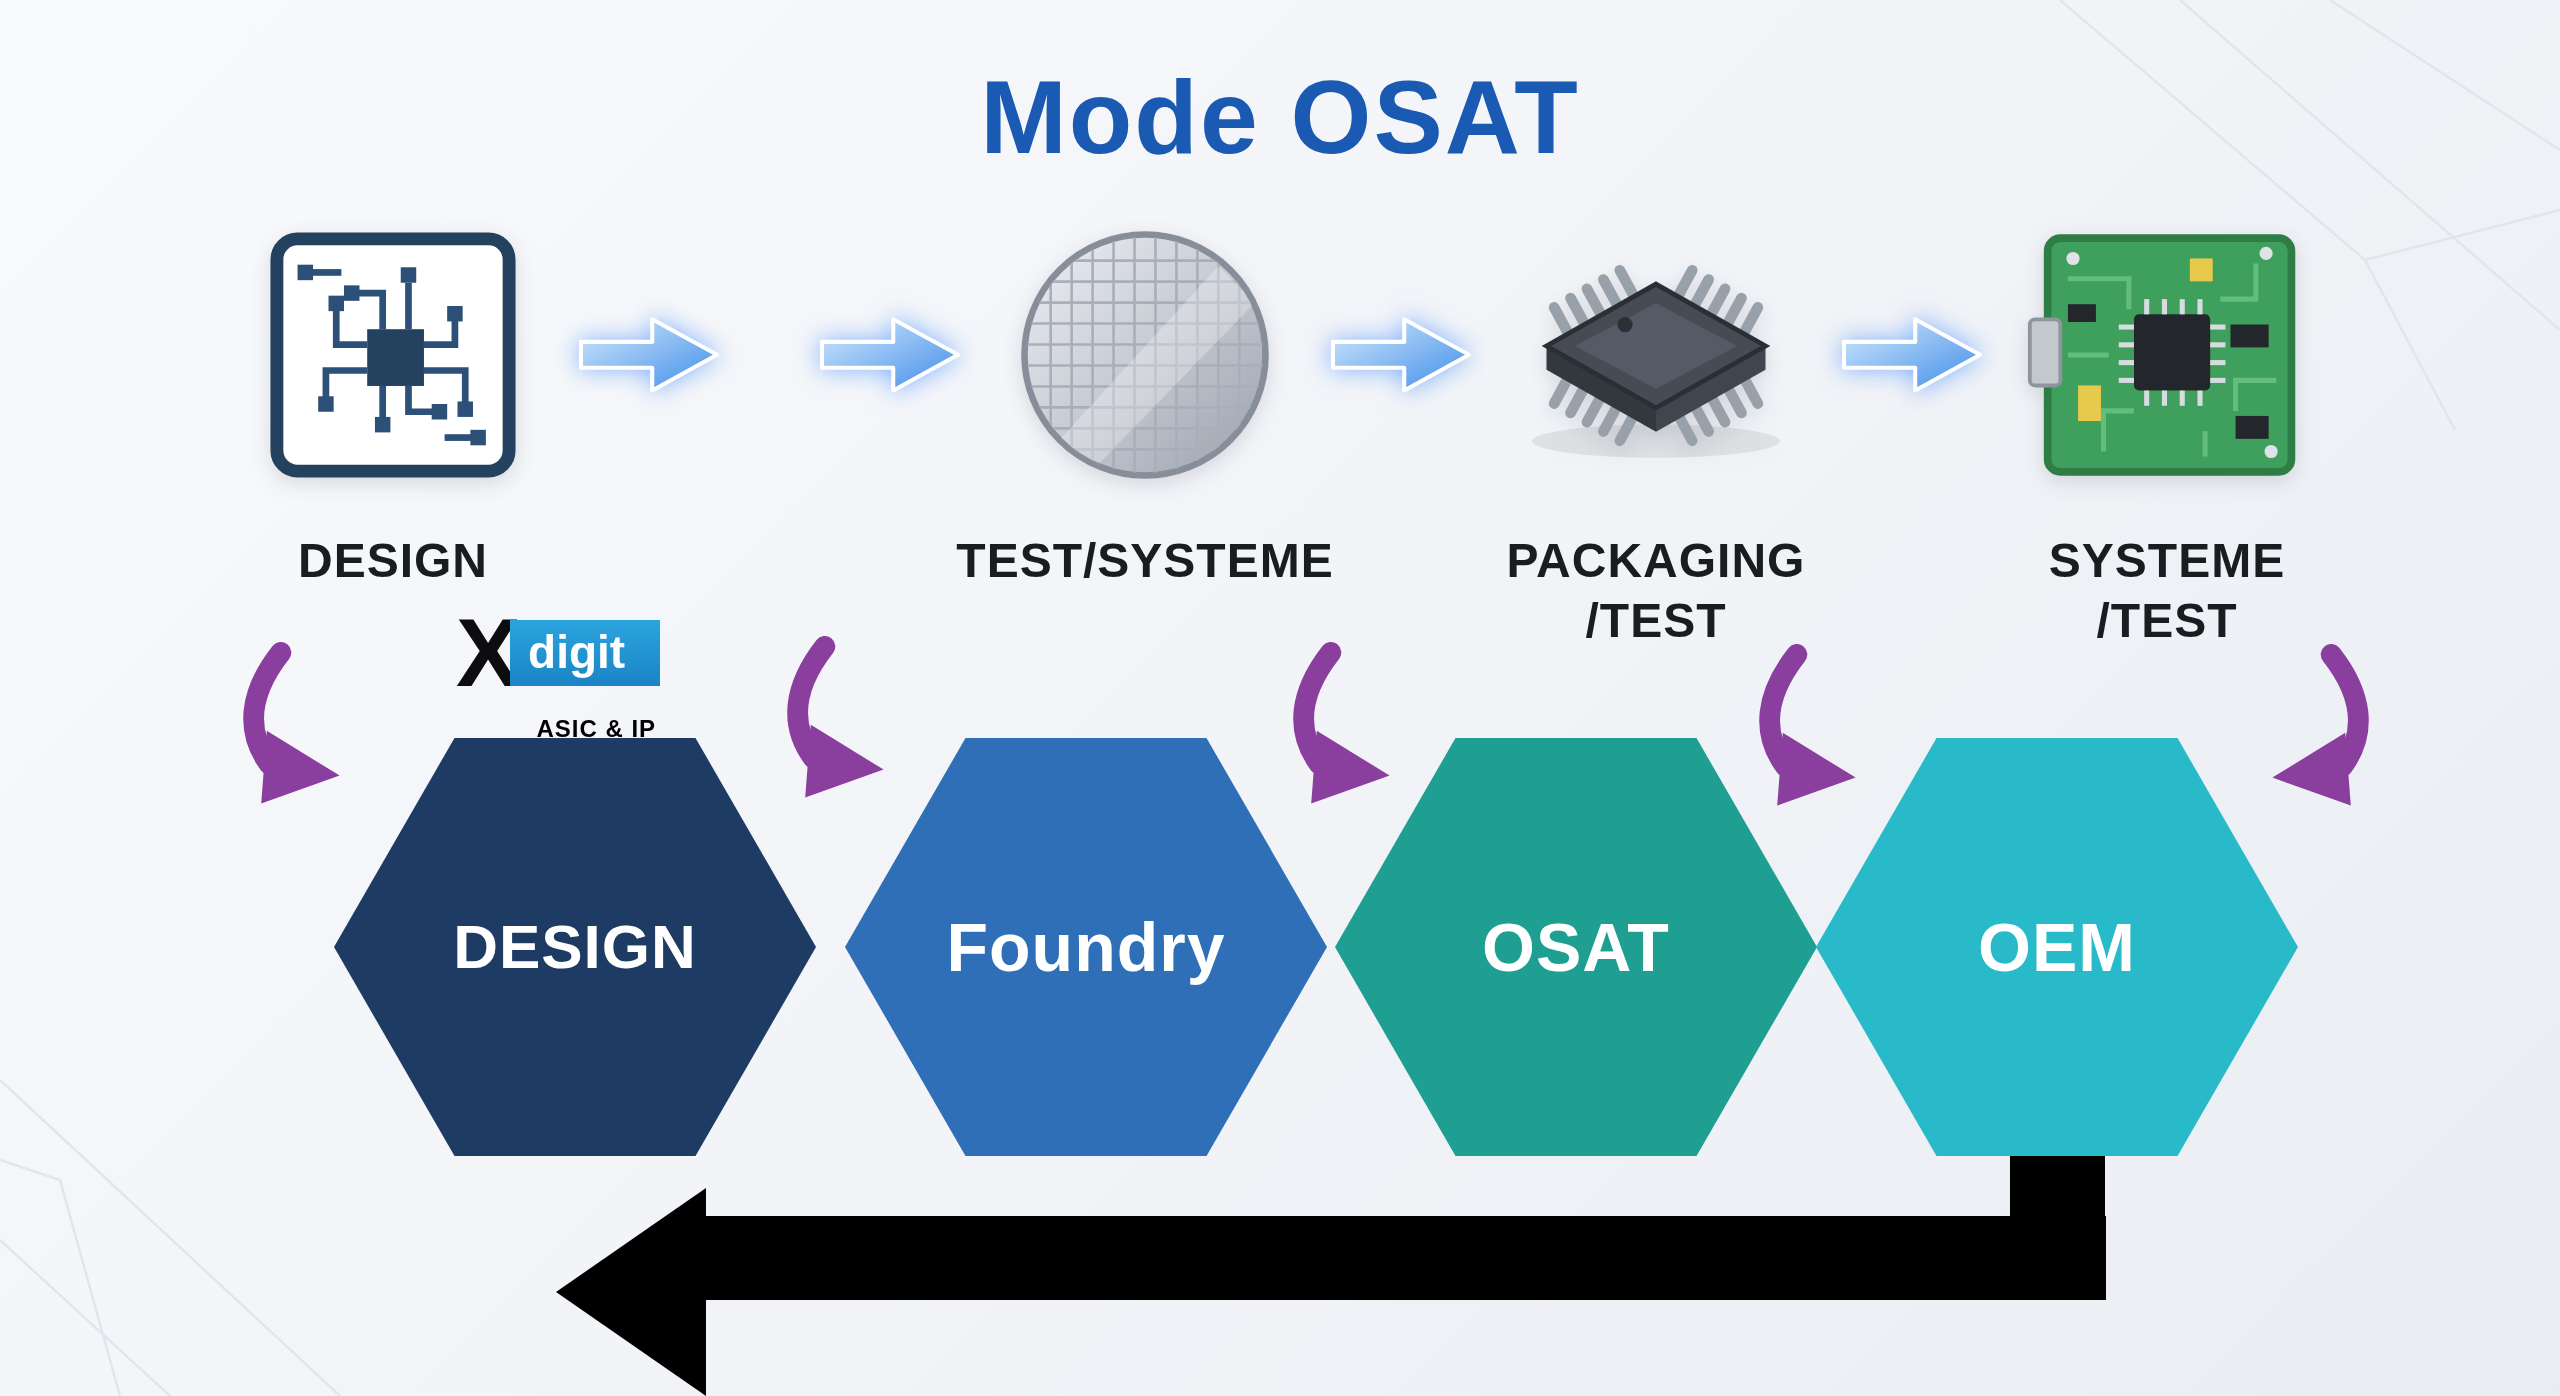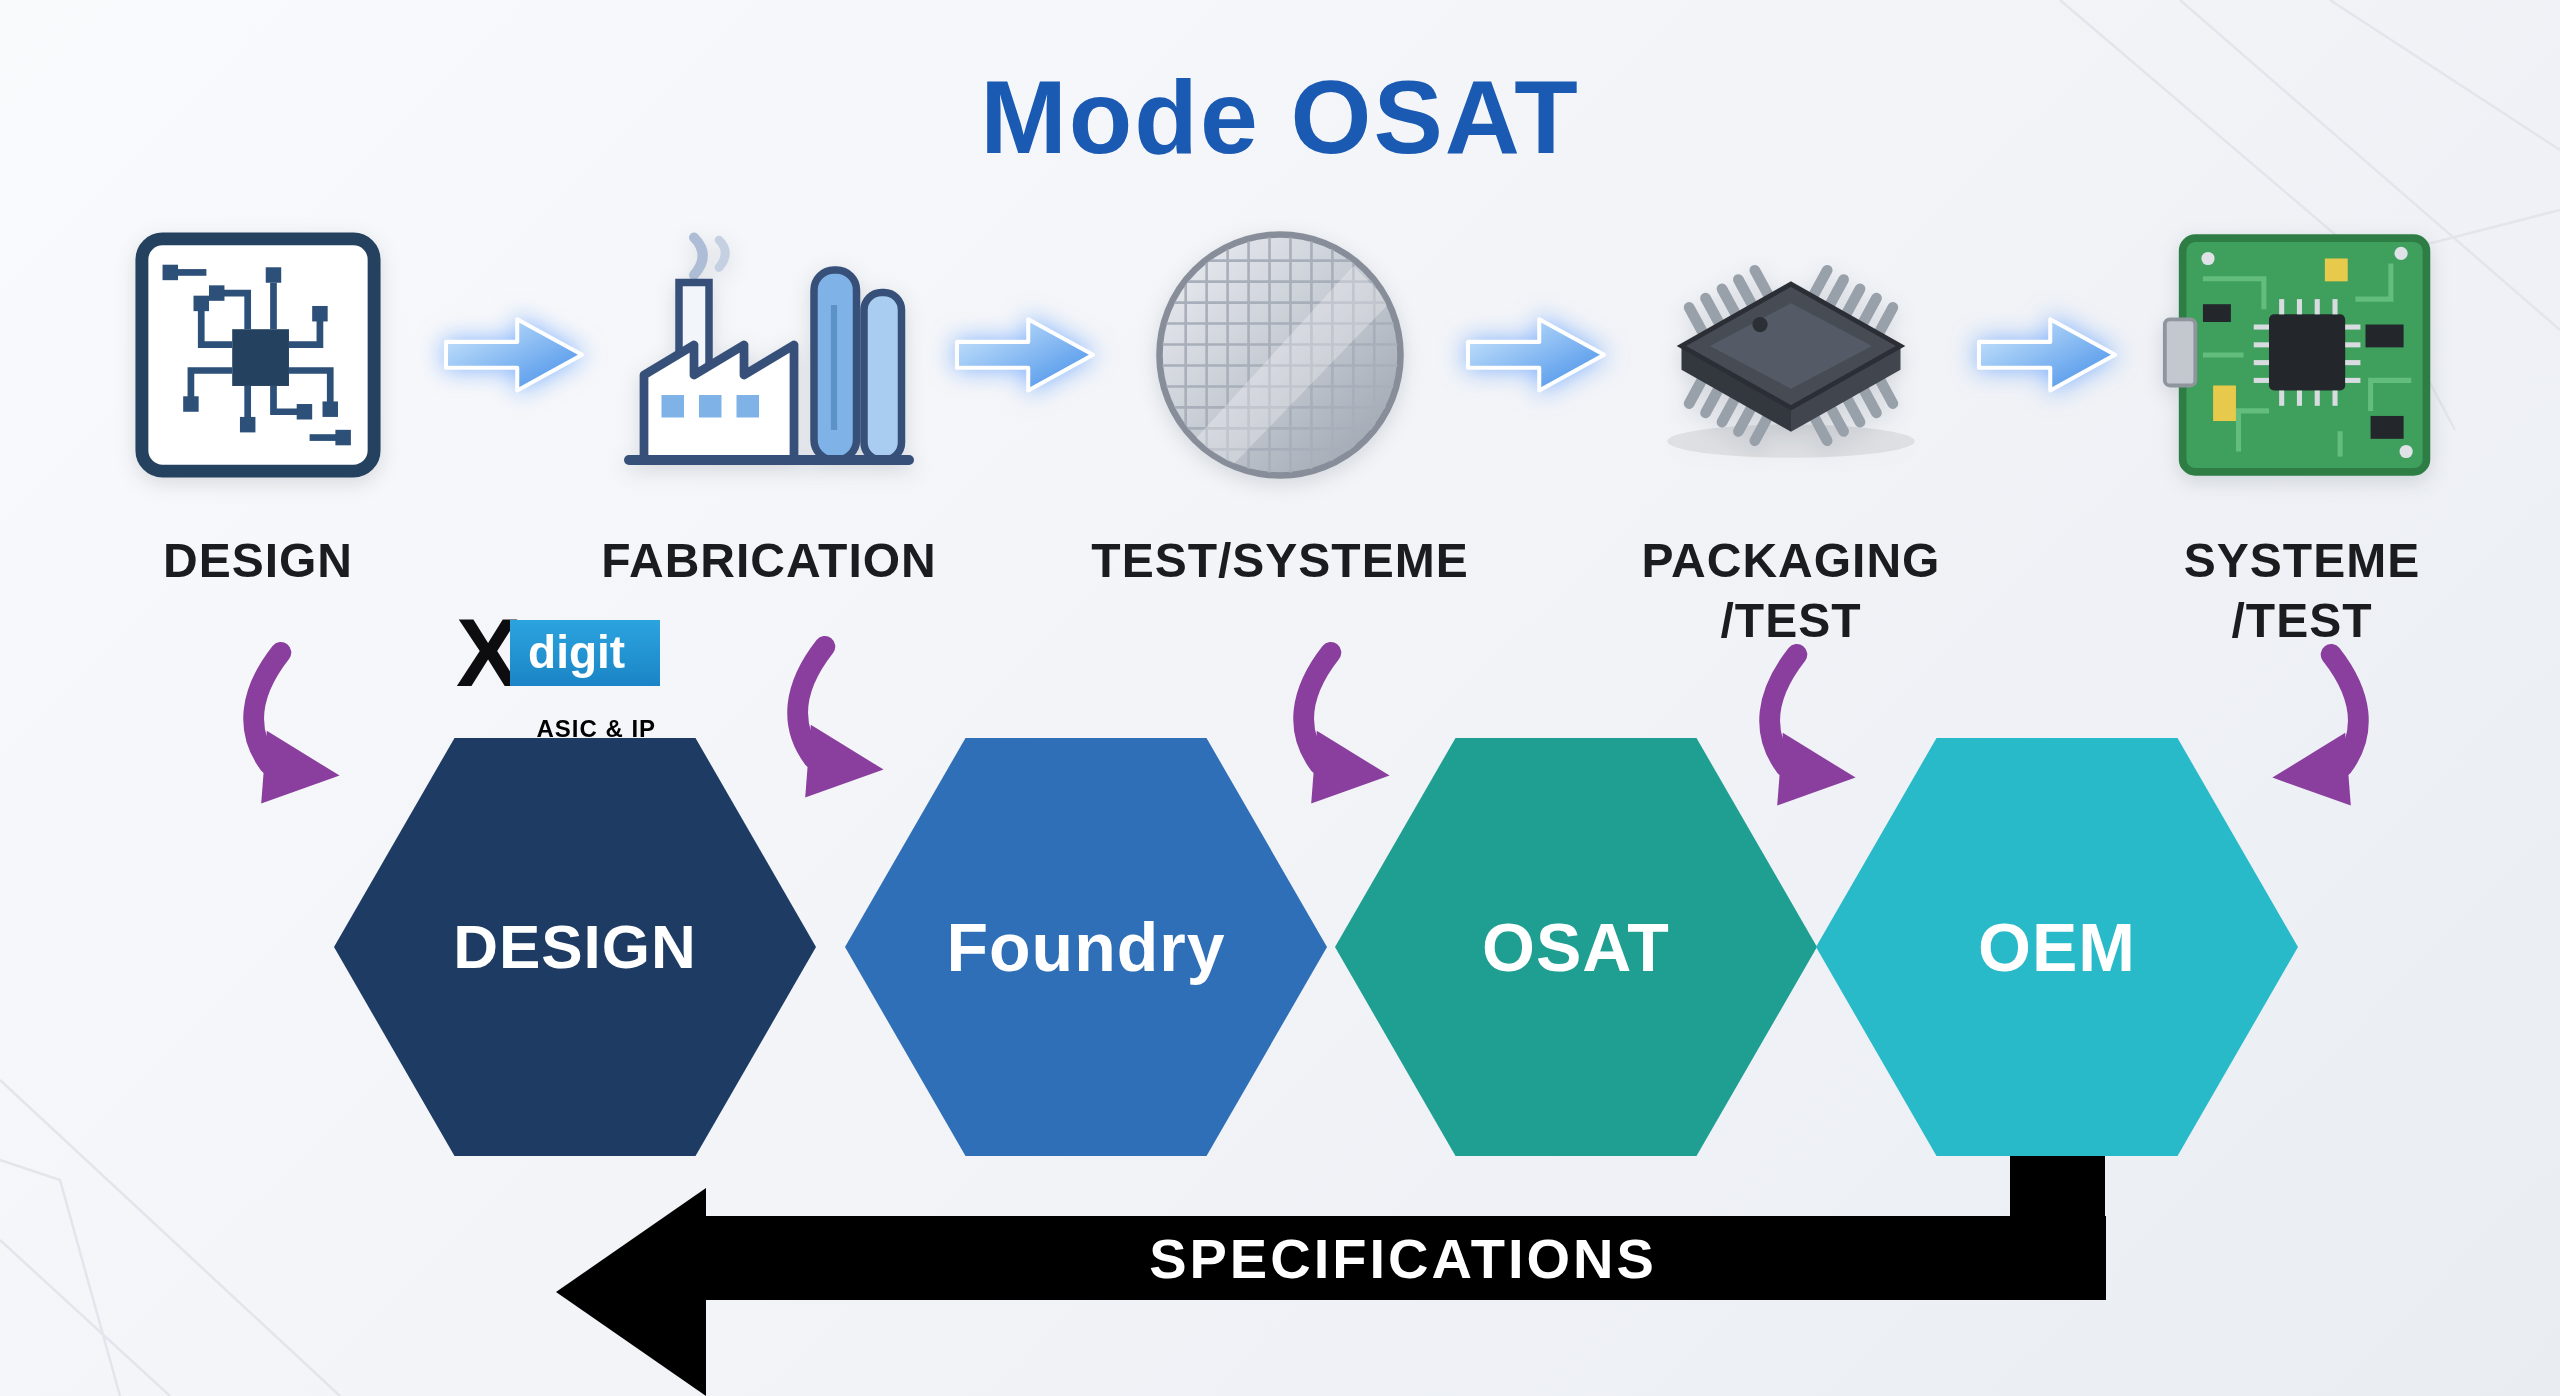--- a/index.html
+++ b/index.html
@@ -141,41 +141,20 @@
           <div></div>
       </div>
     </div>
 
     <div class="arrow-box">
       <svg class="barrow" viewBox="0 0 100 64">
         <path d="M8 24 H52 V10 L92 32 L52 54 V40 H8 Z" fill="url(#blueArrowG)" stroke="#ffffff" stroke-width="2.5" stroke-linejoin="round"></path>
       </svg>
     </div>
 
-    <div class="step">
-      <div class="icon-box">
-        <svg width="300" height="250" viewBox="0 0 120 100">
-          <path d="M30 18 q7 -8 0 -15" stroke="#aebdd6" stroke-width="4" fill="none" stroke-linecap="round"></path>
-          <path d="M40 15 q5 -6 0 -11" stroke="#c5d0e3" stroke-width="3.5" fill="none" stroke-linecap="round"></path>
-          <rect x="24" y="21" width="12" height="38" fill="#f2f5fa" stroke="#37507a" stroke-width="3"></rect>
-          <rect x="78" y="16" width="17" height="76" rx="8" fill="#7fb3e8" stroke="#37507a" stroke-width="3"></rect>
-          <rect x="98" y="25" width="15" height="67" rx="7" fill="#a8cdf0" stroke="#37507a" stroke-width="3"></rect>
-          <line x1="86" y1="30" x2="86" y2="80" stroke="#5d92c9" stroke-width="2.5"></line>
-          <path d="M10 92 V58 L30 46 V58 L50 46 V58 L70 46 V92 Z" fill="#ffffff" stroke="#37507a" stroke-width="3.5" stroke-linejoin="round"></path>
-          <rect x="17" y="66" width="9" height="9" fill="#7fb3e8"></rect>
-          <rect x="32" y="66" width="9" height="9" fill="#7fb3e8"></rect>
-          <rect x="47" y="66" width="9" height="9" fill="#7fb3e8"></rect>
-          <line x1="4" y1="92" x2="116" y2="92" stroke="#37507a" stroke-width="4" stroke-linecap="round"></line>
-        </svg>
-      </div>
-      <div class="step-label">
-        <div>FABRICATION</div>
-          <div></div>
-      </div>
-    </div>
 
     <div class="arrow-box">
       <svg class="barrow" viewBox="0 0 100 64">
         <path d="M8 24 H52 V10 L92 32 L52 54 V40 H8 Z" fill="url(#blueArrowG)" stroke="#ffffff" stroke-width="2.5" stroke-linejoin="round"></path>
       </svg>
     </div>
 
     <div class="step">
       <div class="icon-box">
         <svg width="262" height="262" viewBox="0 0 100 100">
@@ -337,21 +316,20 @@
     <div class="logo-row">
       <span class="logo-x">X</span>
       <span class="logo-box">digit</span>
     </div>
     <div class="logo-tag">ASIC &amp; IP</div>
   </div>
 
   <div class="spec-vert"></div>
   <div class="spec-bar"></div>
   <div class="spec-head"></div>
-  <div class="spec-label">SPECIFICATIONS</div>
 
   <div class="hex hx1" style="background: rgb(29, 59, 99);">
     <div class="hex-line">DESIGN</div>
   </div>
   <div class="hex hx2" style="background: rgb(47, 111, 183);">
     <div class="hex-line">Foundry</div>
     <div class="hex-line"></div>
   </div>
   <div class="hex hx3" style="background: rgb(31, 159, 146);">
     <div class="hex-line">OSAT</div>

